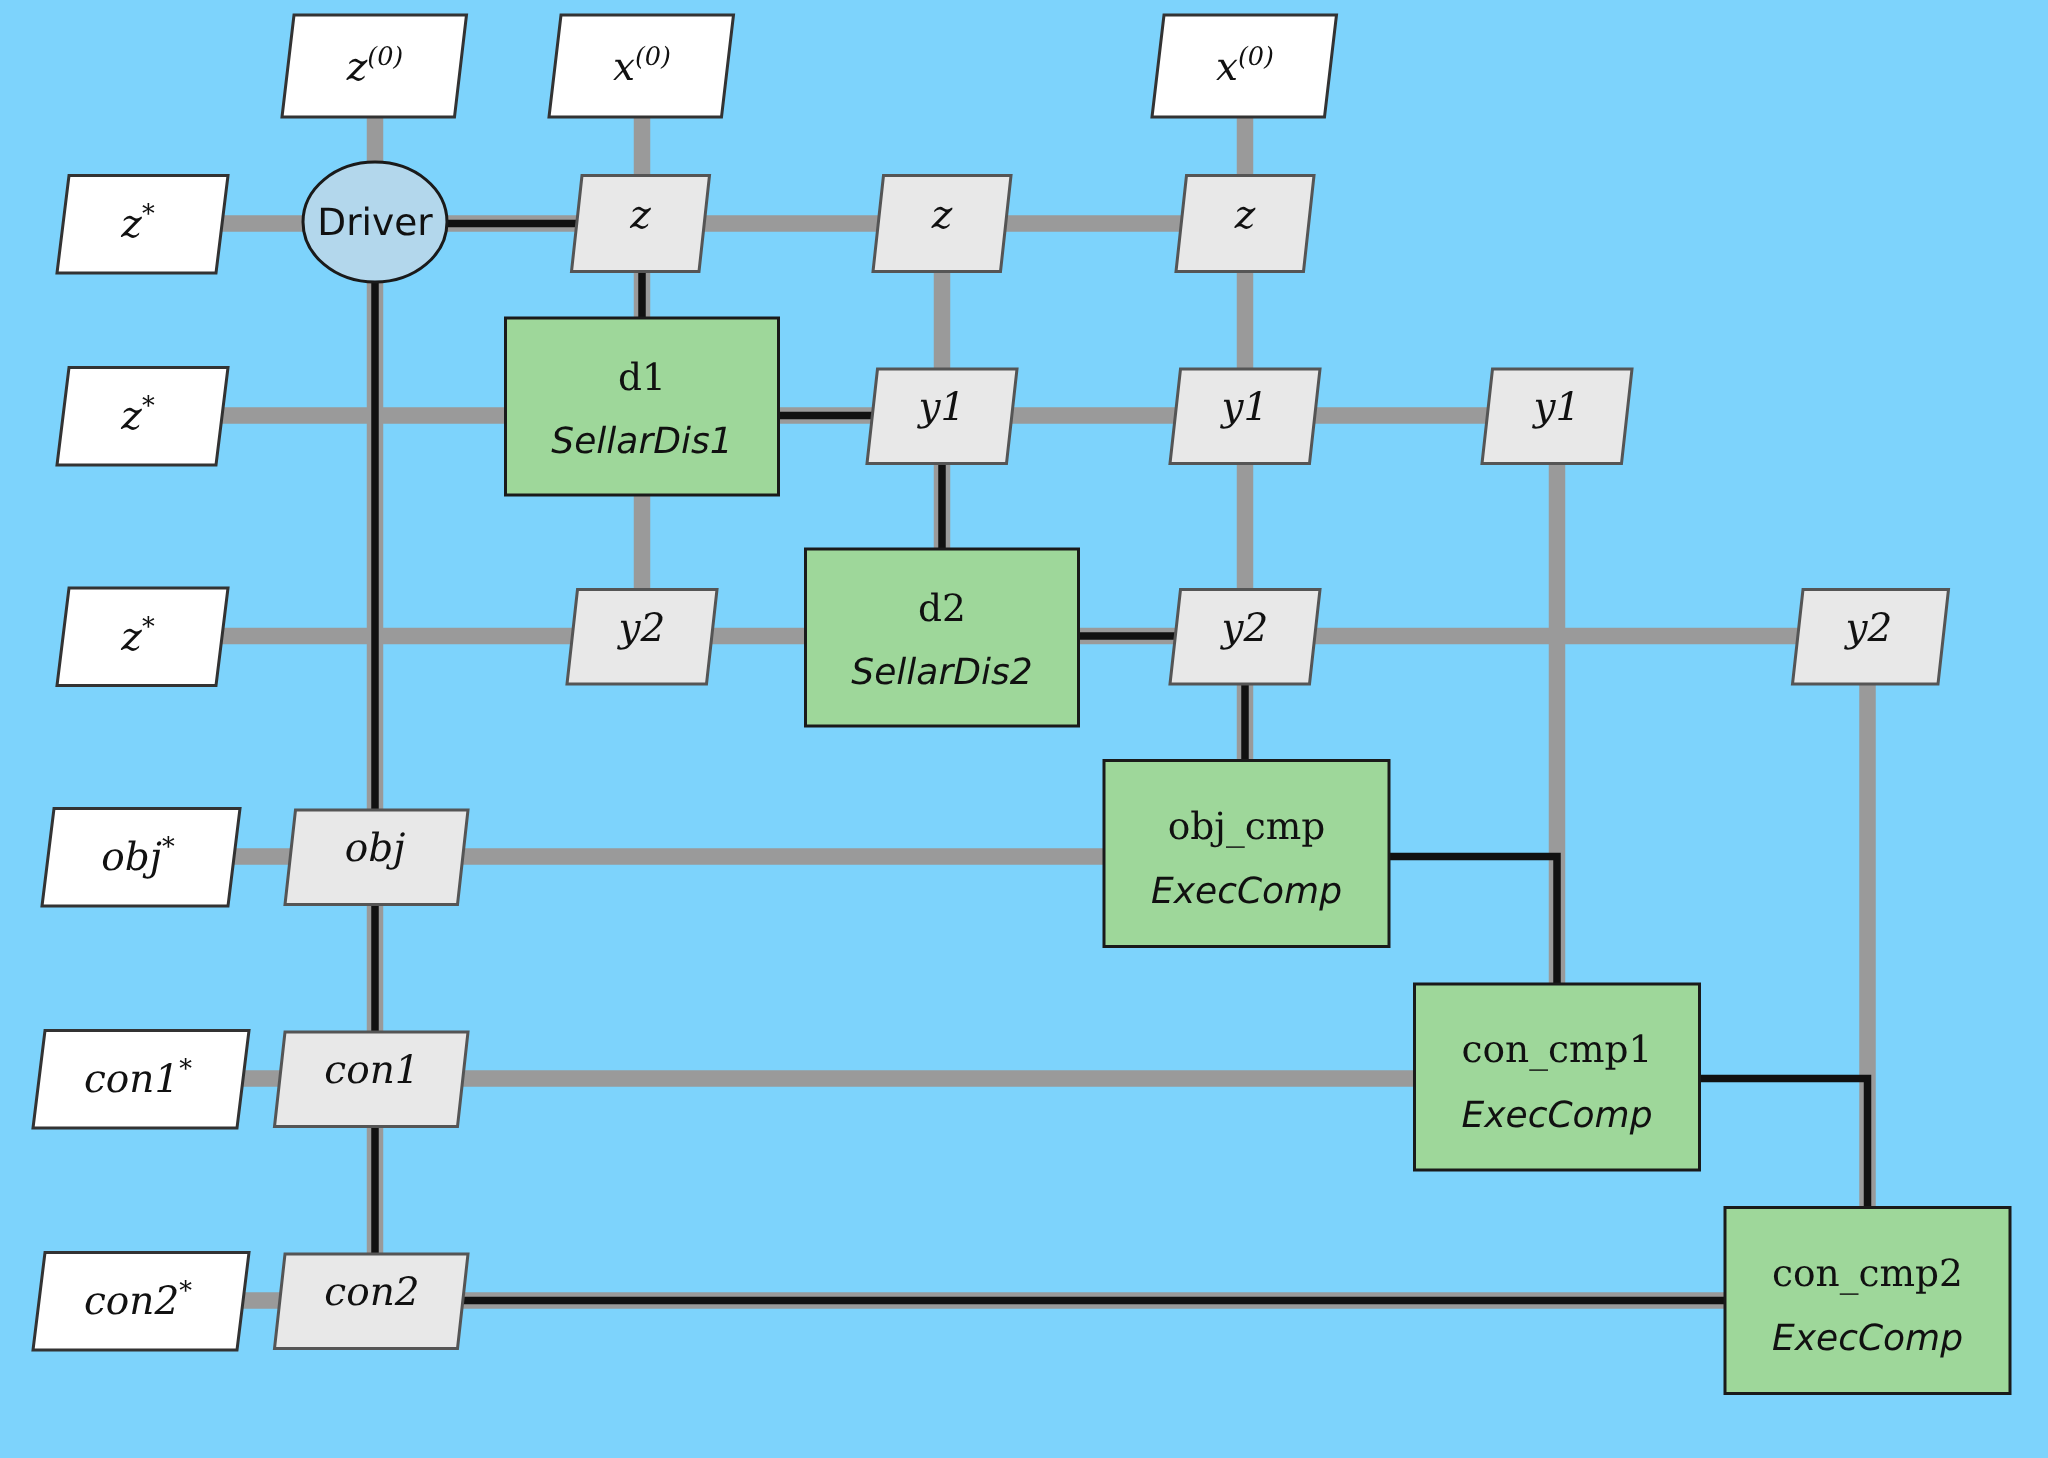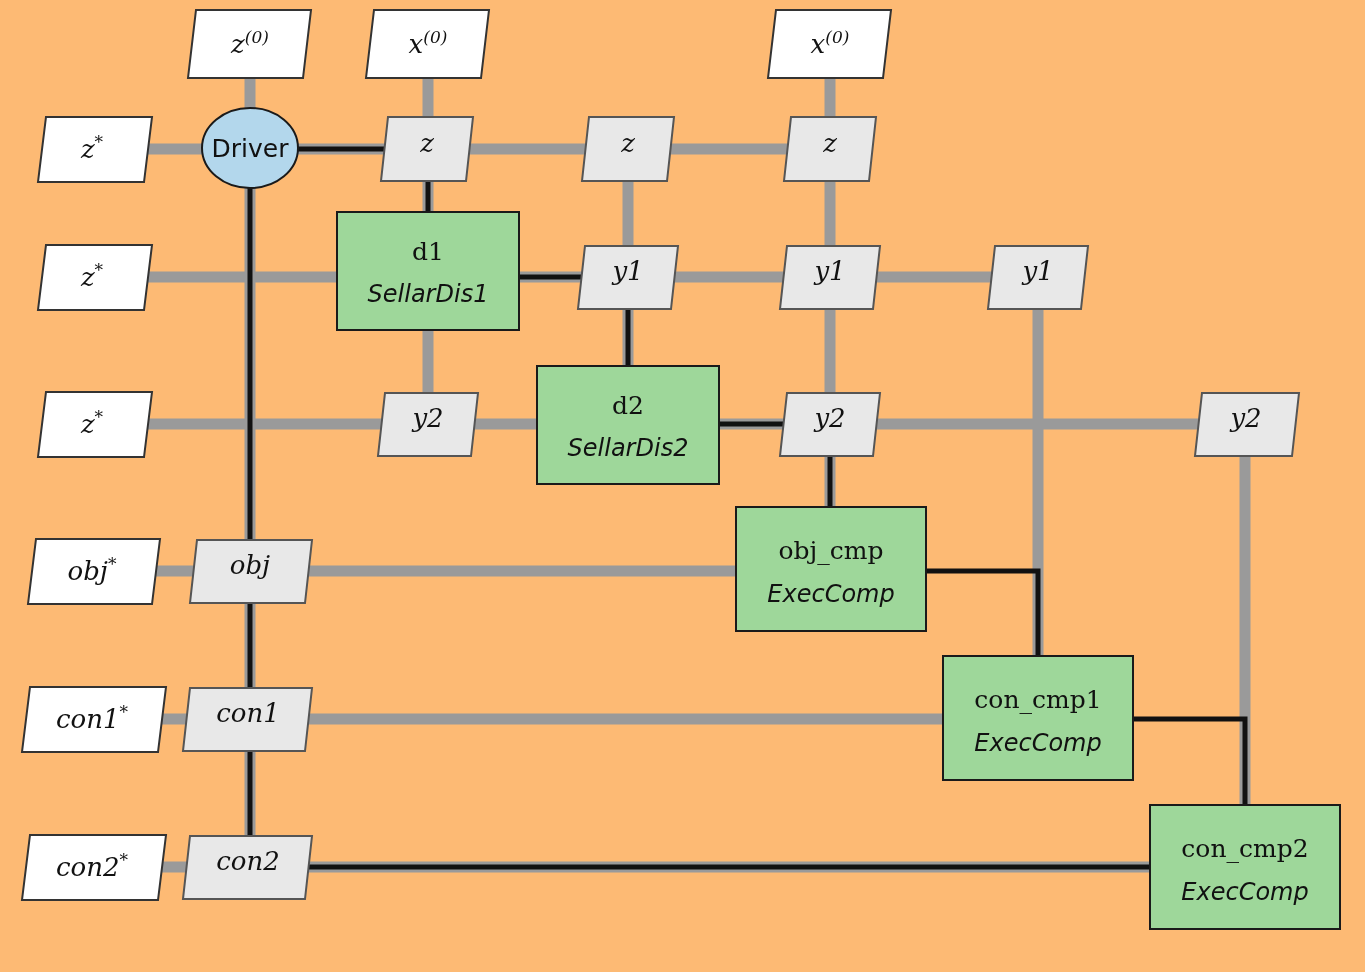--- a/index.html
+++ b/index.html
@@ -4,21 +4,21 @@
 <style>
   html, body {
     margin: 0;
     padding: 0;
     background: #ffffff;
   }
   #xdsm-root {
     position: relative;
     width: 1365px;
     height: 972px;
-    background: #fdba74;
+    background: #7dd3fc;
     font-family: "DejaVu Sans", sans-serif;
     overflow: hidden;
   }
   #xdsm-svg {
     position: absolute;
     left: 0;
     top: 0;
     width: 1365px;
     height: 972px;
   }

